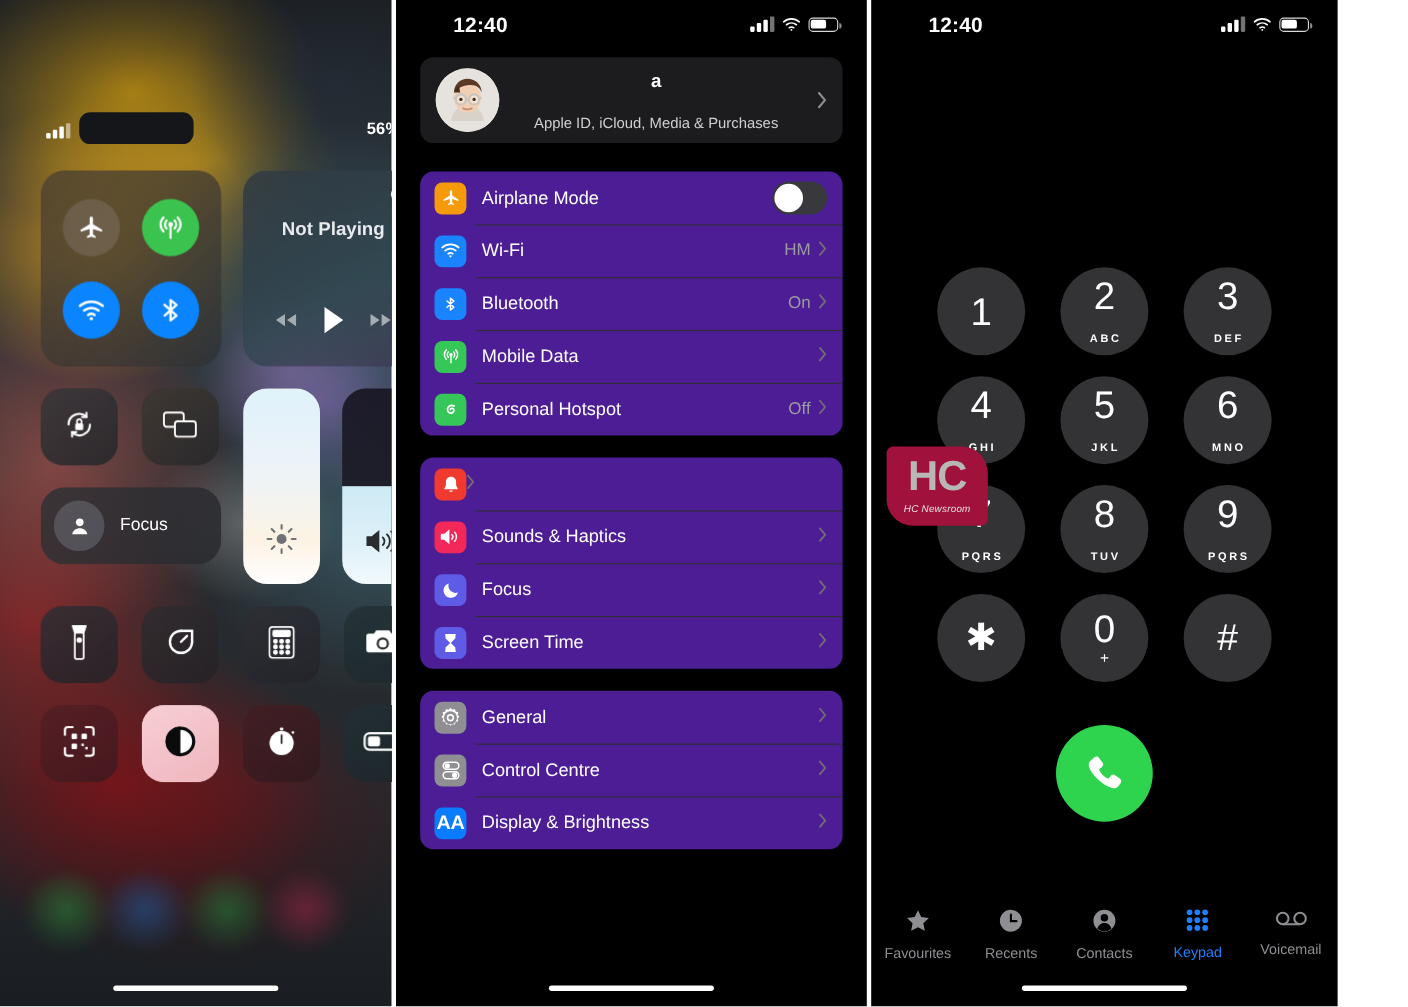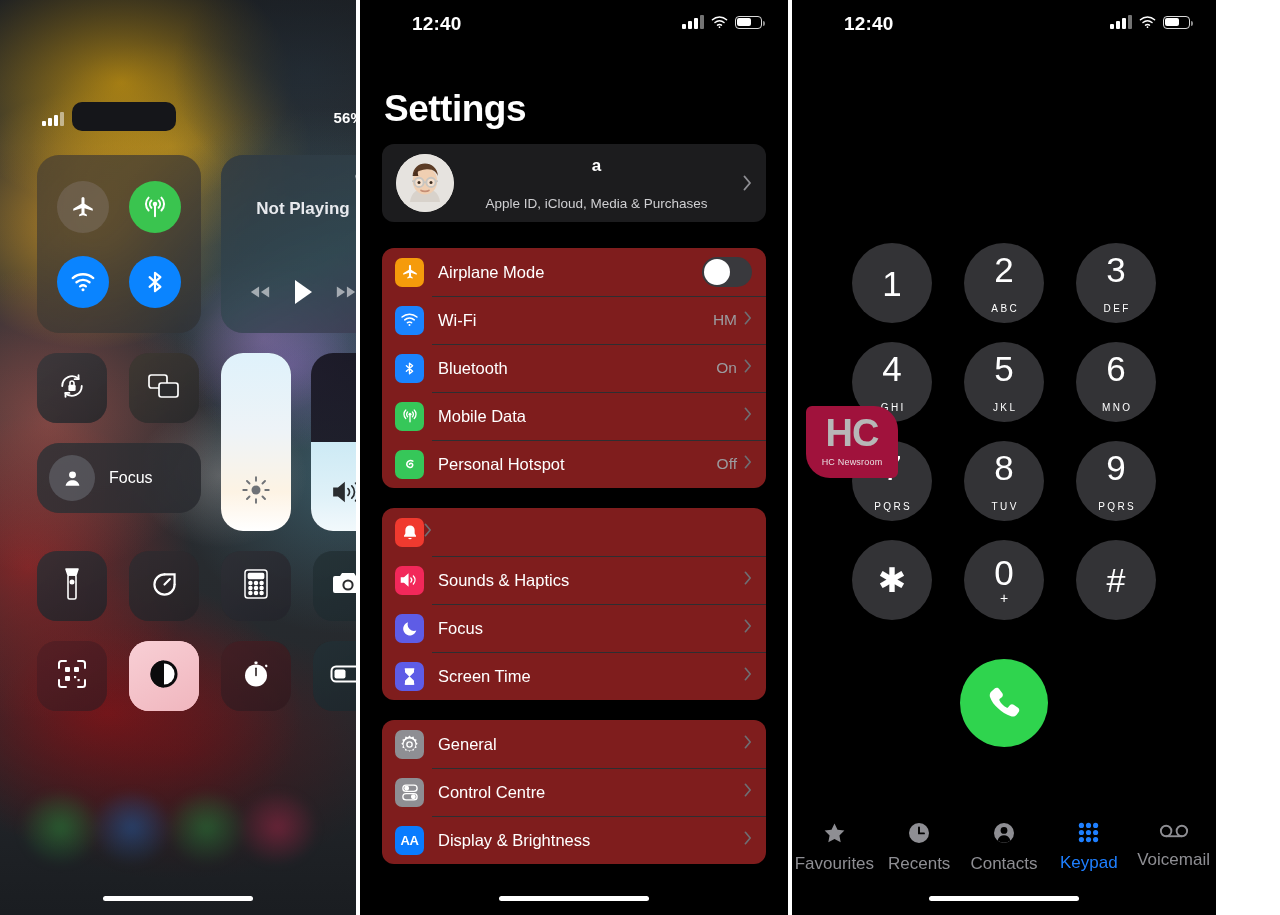--- a/index.html
+++ b/index.html
@@ -118,21 +118,21 @@
   .ios-right{ position:absolute; right:26px; top:15px; display:flex; align-items:center; gap:7px; }
   .ios-sig{ display:flex; align-items:flex-end; gap:2px; height:14px; }
   .ios-sig i{ width:4px; background:#fff; border-radius:1px; }
   .ios-sig i:nth-child(1){height:5px}
   .ios-sig i:nth-child(2){height:8px}
   .ios-sig i:nth-child(3){height:11px}
   .ios-sig i:nth-child(4){height:14px; background:rgba(255,255,255,.45)}
 
   .set-title{ color:#fff; font-size:37px; font-weight:700; padding:36px 0 14px 24px; letter-spacing:-.5px; }
 
-  .group{ margin:0 22px 20px 22px; background:#7f1d1d; border-radius:12px; overflow:hidden; }
+  .group{ margin:0 22px 20px 22px; background:#4c1d95; border-radius:12px; overflow:hidden; }
   .grow{ display:flex; align-items:center; height:48px; padding-left:13px; position:relative; }
   .grow + .grow::before{ content:""; position:absolute; left:50px; right:0; top:0; height:1px;
     background:#2e2e31; }
   .gi{ width:29px; height:29px; border-radius:7px; display:flex; align-items:center;
     justify-content:center; flex:0 0 auto; }
   .glabel{ color:#fff; font-size:16.5px; margin-left:14px; flex:1; }
   .gval{ color:#9b9b9f; font-size:15.5px; margin-right:7px; }
   .chev{ margin-right:14px; }
 
   .acct{ margin:0 22px 26px 22px; background:#1c1c1e; border-radius:12px; height:78px;
@@ -149,38 +149,38 @@
     background:#fff; }
 
   
   .panel-ph{ position:relative; width:424px; height:915px; background:#000; overflow:hidden; }
   .keypad{ position:absolute; left:0; right:0; top:243px; display:flex; flex-direction:column;
     align-items:center; gap:19px; }
   .krow{ display:flex; gap:32px; }
   .key{ width:80px; height:80px; border-radius:50%; background:#333336; display:flex;
     flex-direction:column; align-items:center; justify-content:center; }
   .knum{ color:#fff; font-size:35px; font-weight:300; line-height:1; }
-  .klet{ color:#fff; font-size:10px; font-weight:400; letter-spacing:2.4px; margin-top:16px;
+  .klet{ color:#fff; font-size:10px; font-weight:700; letter-spacing:2.4px; margin-top:16px;
     margin-left:2.4px; }
   .klet.tiny{ font-size:14px; letter-spacing:0; margin-left:0; margin-top:0; font-weight:400; }
   .knum.sym{ font-size:34px; font-weight:400; }
   .call{ position:absolute; left:50%; transform:translateX(-50%); top:659px; width:88px;
     height:88px; border-radius:50%; background:#2fd44e; display:flex; align-items:center;
     justify-content:center; }
   .tabbar{ position:absolute; left:0; right:0; bottom:41px; display:flex; }
   .tab{ flex:1; display:flex; flex-direction:column; align-items:center; gap:5px; }
-  .tab-lbl{ font-size:17px; color:#8e8e93;text-align:center; }
+  .tab-lbl{ font-size:13px; color:#8e8e93;text-align:center; }
   .tab.active .tab-lbl{ color:#1e7fff; }
 
   .wm{ position:absolute; left:806px; top:406px; width:92px; height:72px; z-index:60; }
   .wm-badge{ position:absolute; inset:0; background:#a0123c; border-radius:6px 24px 6px 24px; }
   .wm-hc{ position:absolute; left:0; right:0; top:6px; text-align:center; color:#b7b7b7;
     font-size:38px; font-weight:700; letter-spacing:-1px; }
   .wm-sub{ position:absolute; left:0; right:0; bottom:11px; text-align:center; color:#e9dfe2;
-    font-size:9px; letter-spacing:.2px; }
+    font-size:9px; letter-spacing:.2px;font-style:italic; }
 </style>
 </head>
 <body>
 
 <div class="stage">
 
   <div class="panel-cc">
     <div class="wallpaper">
       <div class="wp-l wp1"></div>
         <div class="wp-l wp2"></div>
@@ -452,21 +452,20 @@
             <path d="M5.6 9a10 10 0 0112.8 0"></path>
           <path d="M9.2 12.8a5 5 0 015.6 0"></path>
             <circle cx="12" cy="15.6" r="1.2" fill="#fff" stroke="none"></circle>
         </svg>
         <span class="batt-shell">
           <span class="batt-fill" style="width:56%"></span>
         </span>
       </span>
     </div>
 
-    <div class="set-title">Settings</div>
 
     <div class="acct">
       <div class="avatar">
         <svg width="58" height="58" viewBox="0 0 58 58">
           <circle cx="29" cy="29" r="29" fill="#e6e3df"></circle>
           <path d="M14 48c1-9 7.4-14 15-14s14 5 15 14z" fill="#d8d2cb"></path>
           <ellipse cx="29" cy="27" rx="12.2" ry="13.6" fill="#f0cfb2"></ellipse>
           <path d="M16.6 22c.6-8 6-12.4 12.4-12.4S41.4 14 42 22c-2-4-5-7.6-13-6.4-4.6.7-9.6 2.4-12.4 6.4z" fill="#5b3b25"></path>
           <path d="M16.6 22c1.2-3.6 3.4-5.6 5.4-6.6-.4 2.4-.2 4.6.4 6.6z" fill="#4a2f1d"></path>
           <g fill="none" stroke="#c8c5c0" stroke-width="1.9">
@@ -624,21 +623,21 @@
               <circle cx="15.2" cy="17.4" r="2.2" fill="#fff"></circle>
             </svg>
           </span>
           <span class="glabel">Control Centre</span>
           <span class="chev"><svg width="8" height="14" viewBox="0 0 9 16" fill="none" stroke="#6e6e73" stroke-width="1.9" stroke-linecap="round" stroke-linejoin="round">
               <path d="M1.5 1.5L7 8l-5.5 6.5"></path>
             </svg></span>
         </div>
         <div class="grow">
           <span class="gi" style="background: rgb(10, 124, 255);">
-            <span style="color:#fff;font-size:13px;font-weight:700;letter-spacing:-.3px;">AA</span>
+            <span style="color:#fff;font-size:18px;font-weight:700;letter-spacing:-.3px;">AA</span>
           </span>
           <span class="glabel">Display &amp; Brightness</span>
           <span class="chev"><svg width="8" height="14" viewBox="0 0 9 16" fill="none" stroke="#6e6e73" stroke-width="1.9" stroke-linecap="round" stroke-linejoin="round">
               <path d="M1.5 1.5L7 8l-5.5 6.5"></path>
             </svg></span>
         </div>
       </div>
 
     <div class="bar-home"></div>
   </div>

